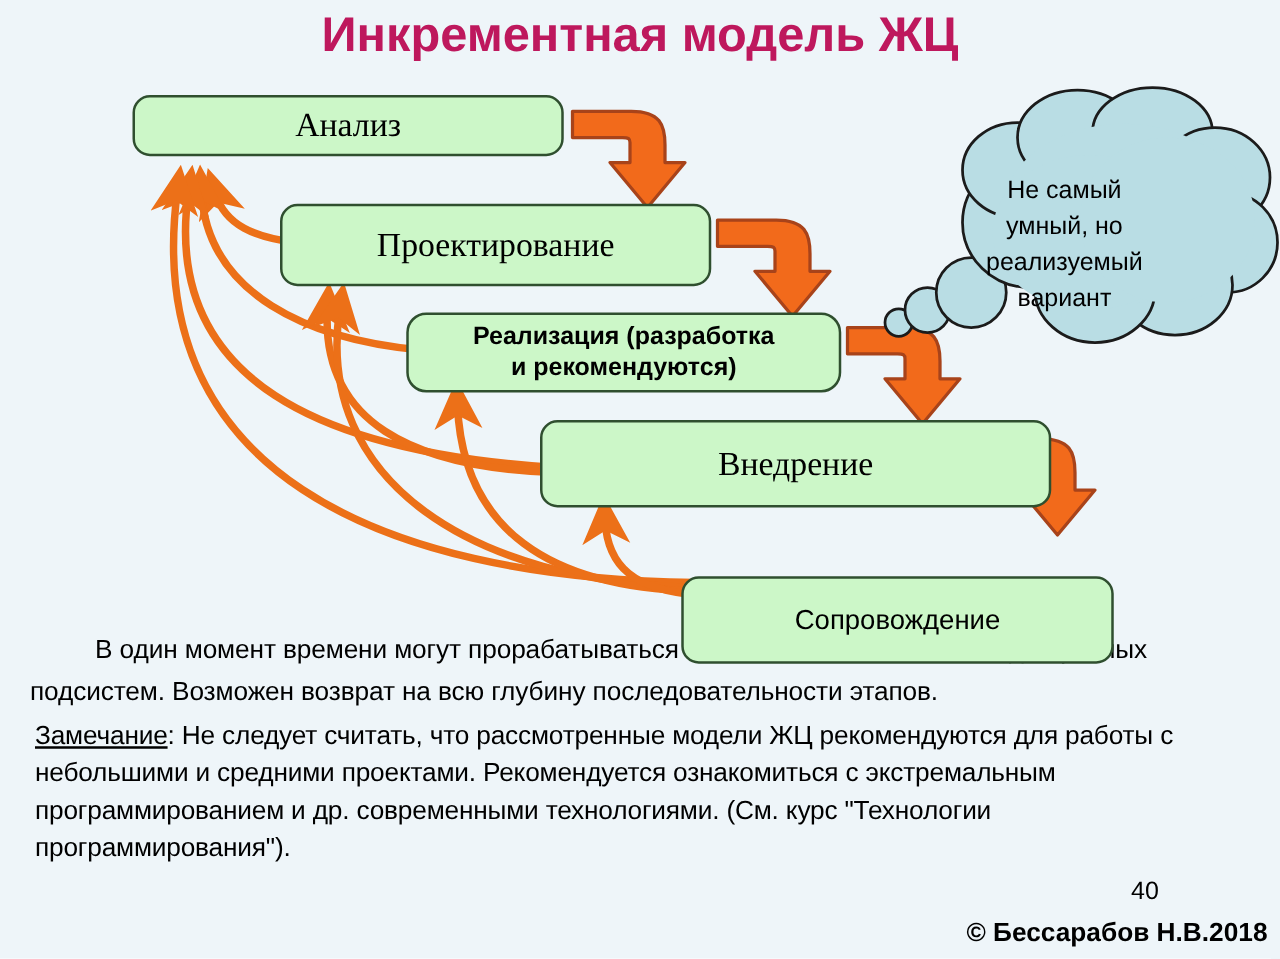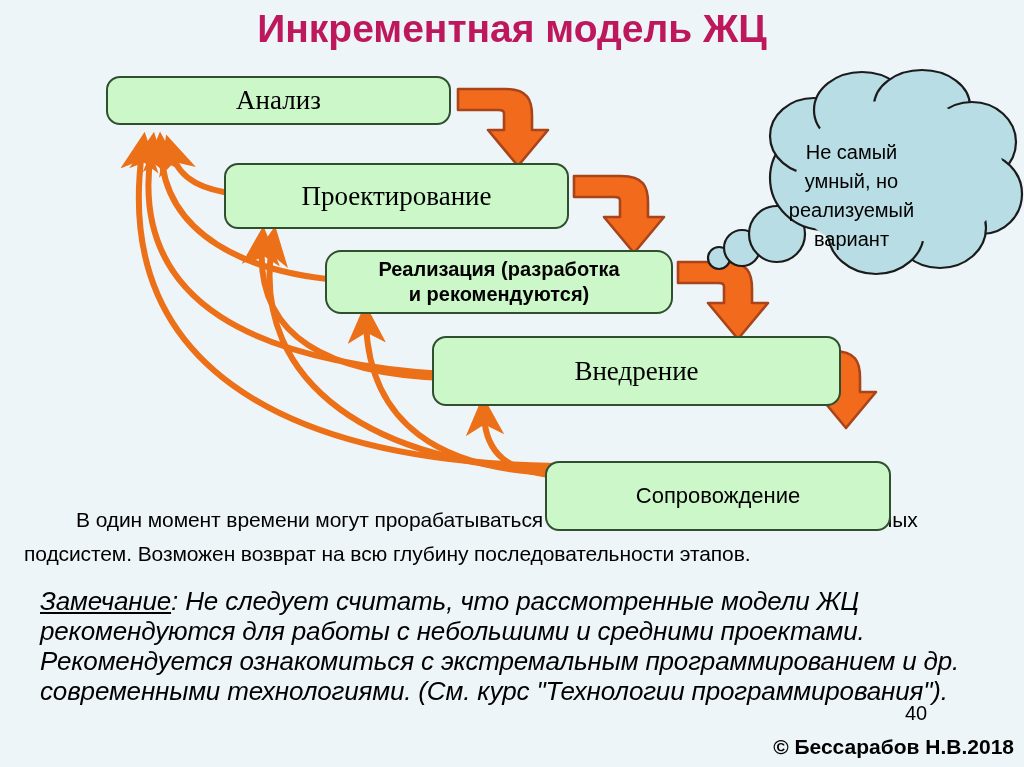--- a/index.html
+++ b/index.html
@@ -118,25 +118,24 @@
     font-family: "Liberation Sans", sans-serif;
   }
   #para1 {
     font-size: 21px;
     line-height: 33.5px;
     text-indent: 52px;
     margin: 0 0 3px 0;
     letter-spacing: -0.1px;
   }
   #para2 {
-    font-size: 26px;
+    font-size: 21px;
     line-height: 30px;
-    margin: 16px;
+    margin: 4px;
     letter-spacing: -0.15px;
-    font-style: italic;
   }
   #note-label {
     text-decoration: underline;
   }
 
   
   #slide-number {
     position: absolute;
     left: 896px;
     top: 702px;

